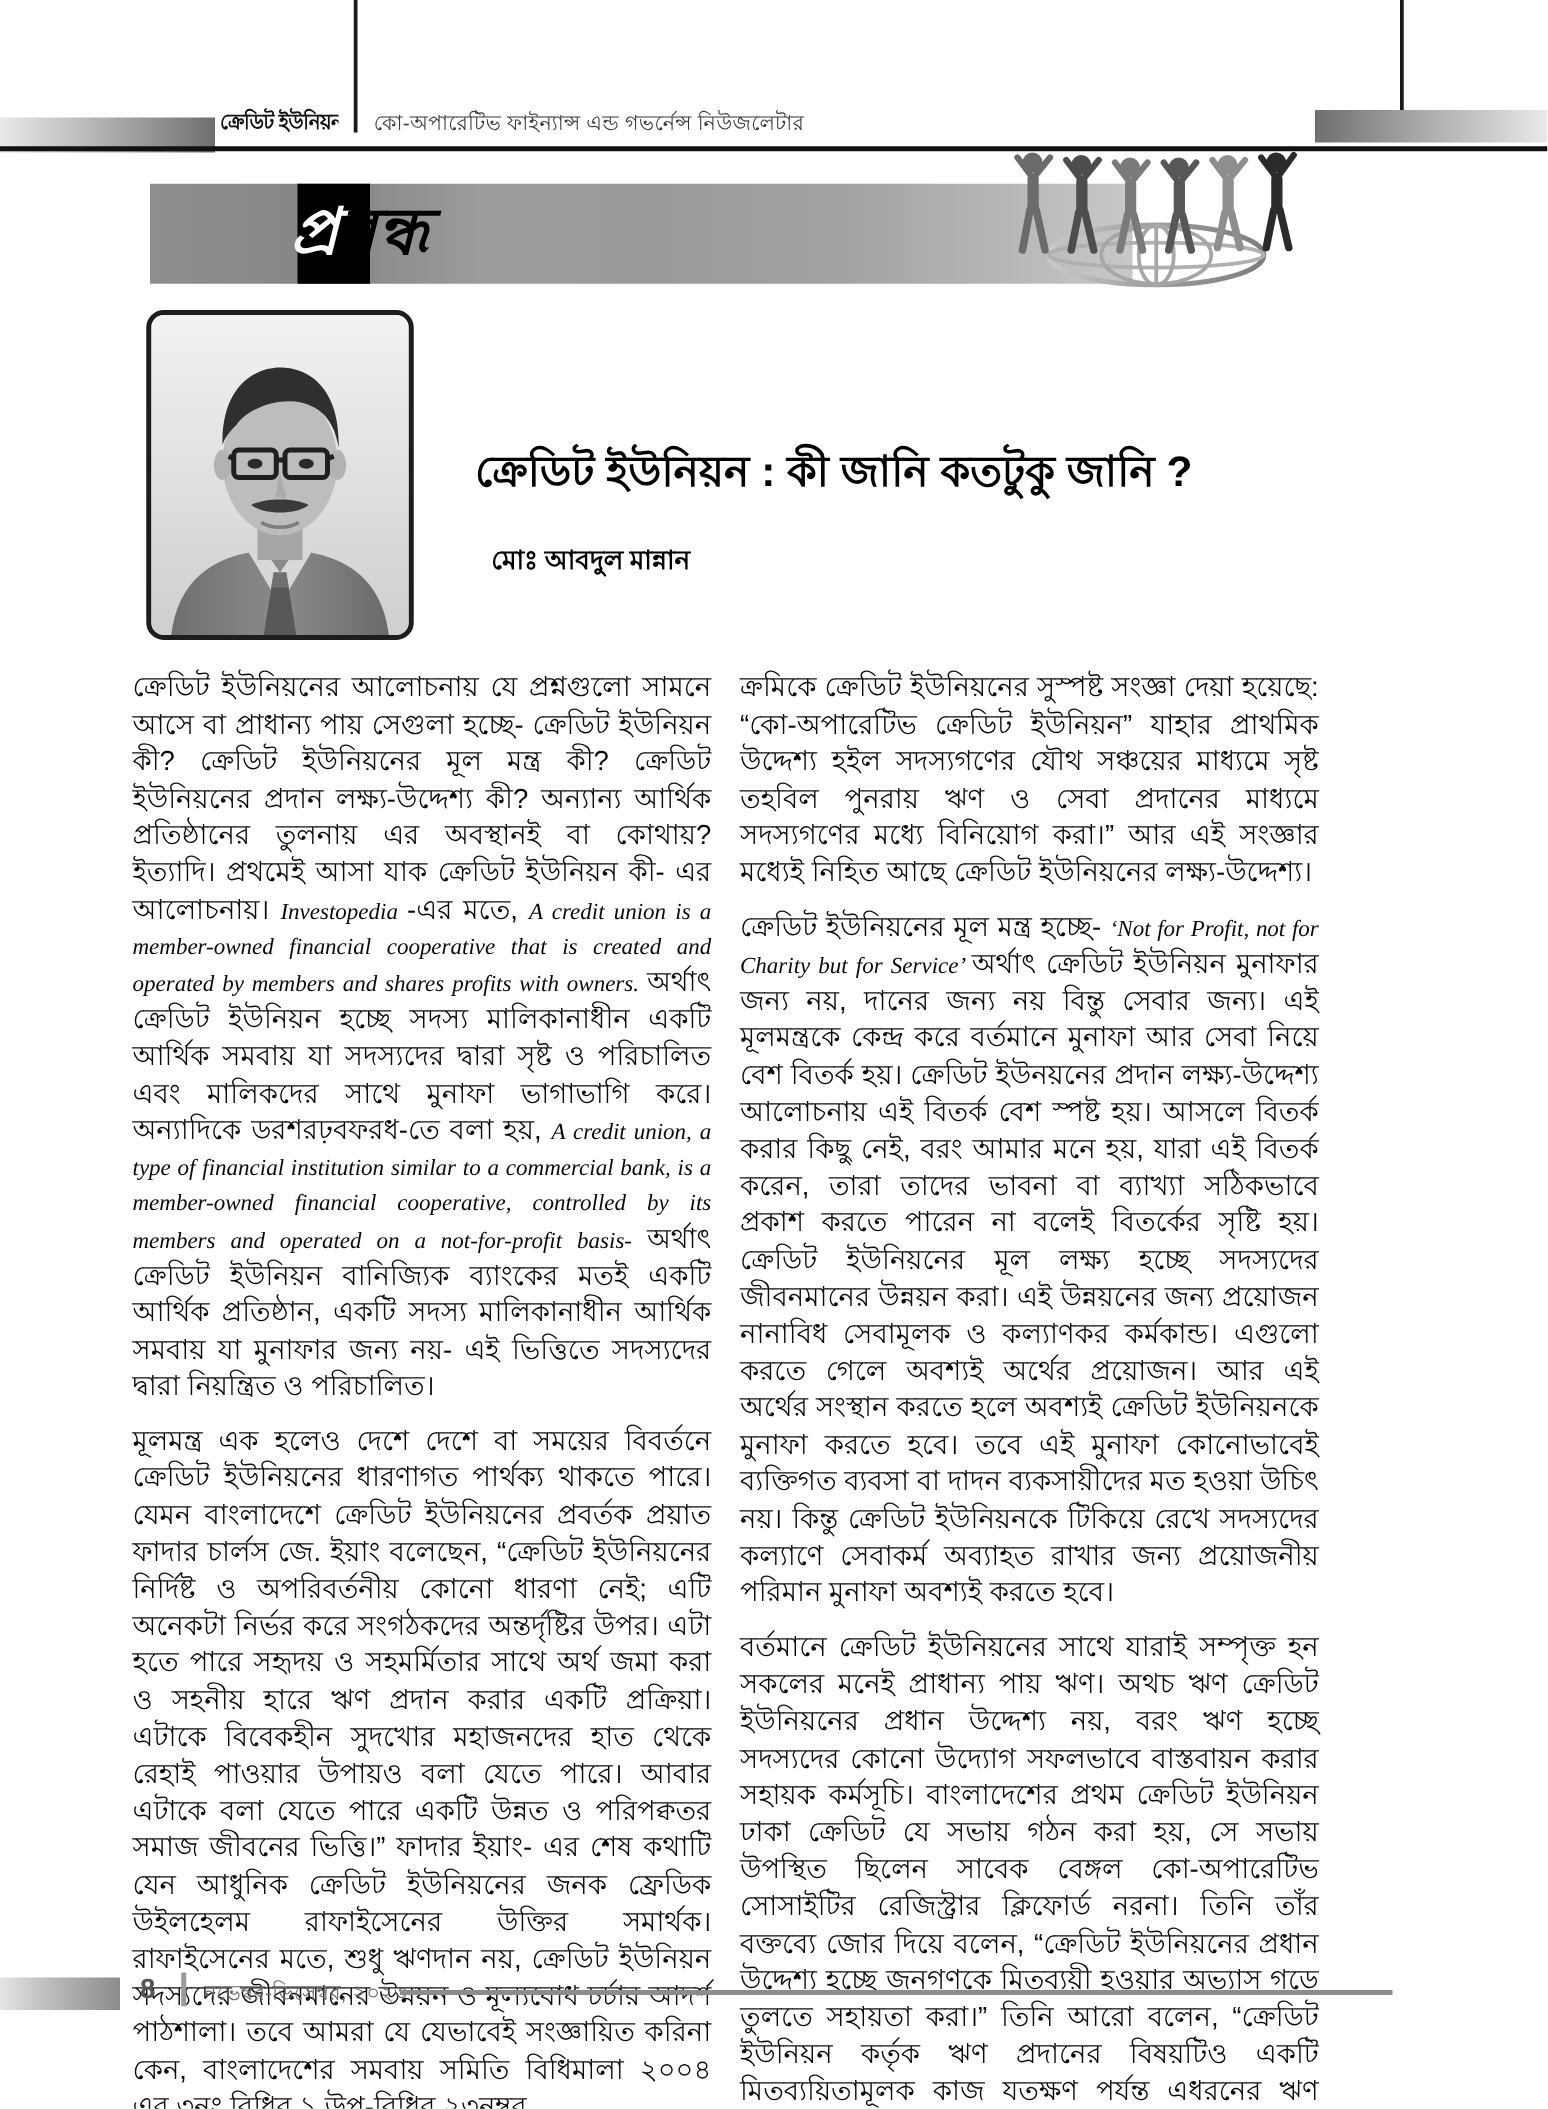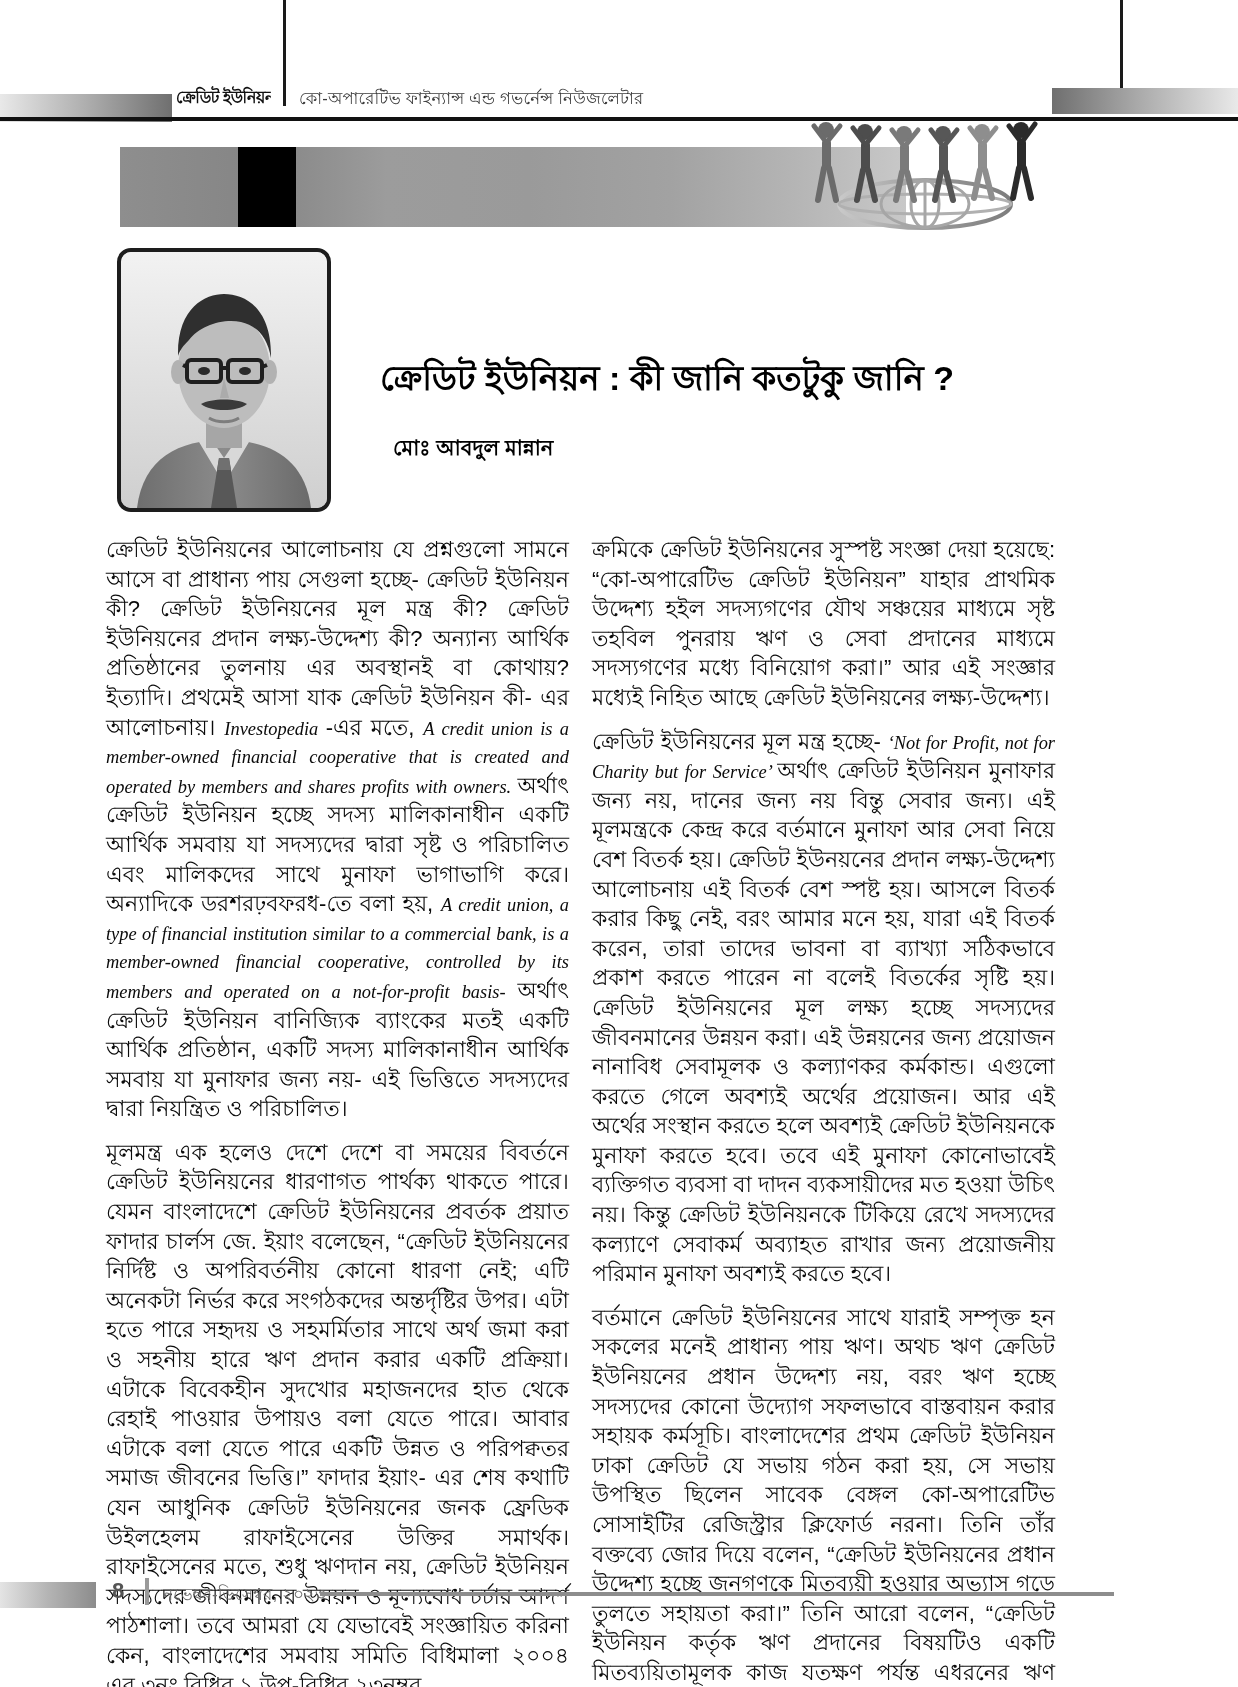--- a/index.html
+++ b/index.html
@@ -134,21 +134,21 @@
     font-weight: 700;
     font-size: 34px;
     line-height: 44px;
     color: #000;
     white-space: nowrap;
   }
   .article-byline {
     position: absolute;
     left: 393px; top: 432px;
     width: 600px;
-    font-family: Liberation Sans, sans-serif;
+    font-family: Liberation Serif, serif;
     font-weight: 700;
     font-size: 21px;
     color: #000;
   }
 
   
   .col {
     position: absolute;
     top: 536px;
     width: 463px;
@@ -222,20 +222,23 @@
   <div class="hdr-swatch-left"></div>
   <div class="hdr-swatch-right"></div>
 
   <div class="masthead-logo">ক্রেডিট ইউনিয়ন</div>
   <div class="masthead-tag">কো-অপারেটিভ ফাইন্যান্স এন্ড গভর্নেন্স নিউজলেটার</div>
 
   <div class="hdr-rule"></div>
 
   <div class="banner"></div>
   <div class="banner-black"></div>
+  <div class="banner-word">
+    <span class="inv">প্র</span><span>বন্ধ</span>
+  </div>
 
   <div class="coop-logo">
     <svg viewBox="0 0 250 112" width="250" height="112">
       <defs>
         <linearGradient id="gglobe" x1="0" y1="0" x2="1" y2="0">
           <stop offset="0%" stop-color="#c9c9c9"></stop>
           <stop offset="50%" stop-color="#9d9d9d"></stop>
           <stop offset="100%" stop-color="#7d7d7d"></stop>
         </linearGradient>
       </defs>

